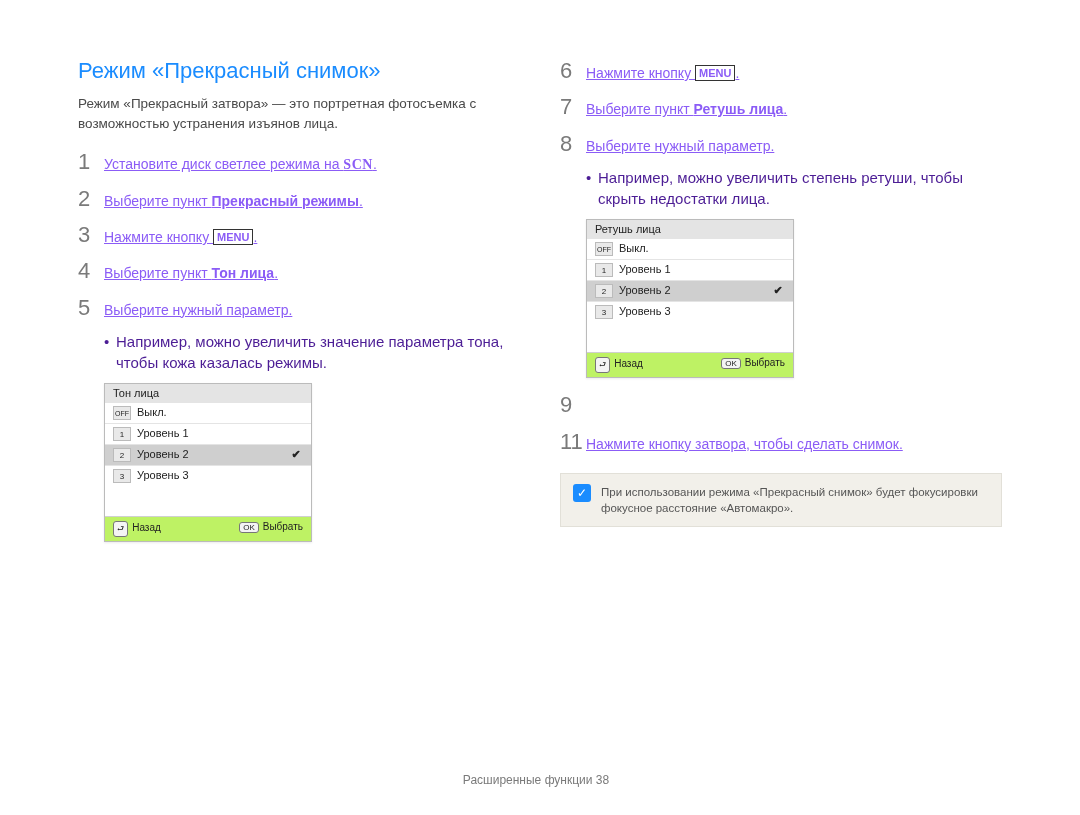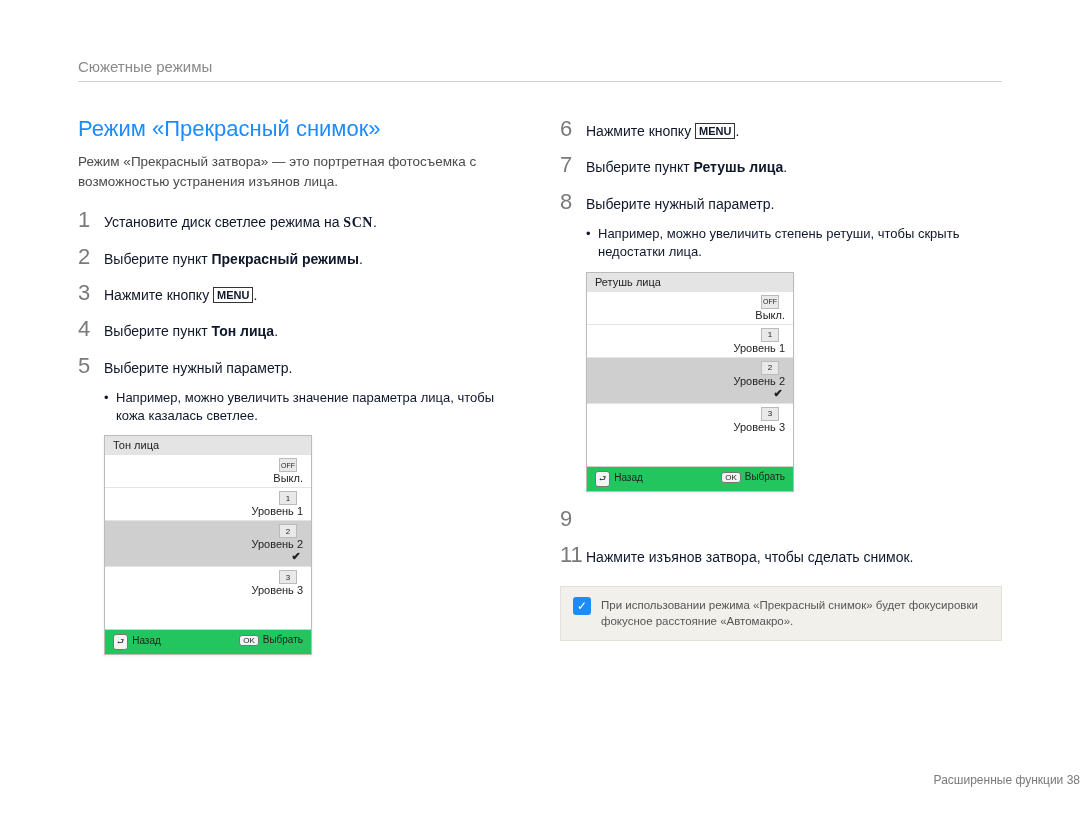--- a/index.html
+++ b/index.html
@@ -44,22 +44,23 @@
     font-size: 22px;
     color: #7a7a7a;
     width: 26px;
     flex-shrink: 0;
     font-weight: 300;
     line-height: 1.2;
   }
   .stepbody {
     font-size: 14px;
     line-height: 1.45;
-    color: #0f172a;
+    color: #8b5cf6;
     flex: 1;
+    text-decoration: underline;
   }
   .stepbody b { font-weight: bold; }
   .glyph-scn {
     font-family: "Times New Roman", serif;
     font-weight: bold;
     letter-spacing: 0.5px;
   }
   .glyph-menu-box {
     display: inline-block;
     border: 1.5px solid #333;
@@ -68,24 +69,24 @@
     line-height: 14px;
     vertical-align: 1px;
     font-weight: bold;
   }
   .substeps {
     list-style: none;
     margin: 6px 0 10px 26px;
   }
   .substeps li {
     position: relative;
-    font-size: 13px;
+    font-size: 15px;
     line-height: 1.4;
     padding-left: 12px;
-    color: #0f172a;
+    color: #4c1d95;
     margin-bottom: 10px;
   }
   .substeps li::before {
     content: "•";
     position: absolute;
     left: 0;
     top: 0;
   }
 
   
@@ -99,45 +100,44 @@
     box-shadow: 0 1px 2px rgba(0,0,0,0.08);
   }
   .lcd-title {
     background: #e4e4e4;
     padding: 3px 8px;
     font-size: 11px;
   }
   .lcd-list { list-style: none; }
   .lcd-list li {
     display: flex;
-    align-items: flex-end;
+    align-items: flex-start;
     padding: 3px 8px;
     border-top: 1px solid #e4e4e4;
-    flex-direction: column;
   }
   .lcd-list li.sel { background: #cfcfcf; }
   .lcd-list .ico {
     width: 18px; height: 14px;
     margin-right: 6px;
     display: inline-flex; align-items:center; justify-content:center;
     font-size: 8px;
     background: #e9e9e9;
     border: 1px solid #bbb;
   }
   .lcd-list .ico.off { font-size: 7px; }
   .lcd-list .lbl { flex: 1; }
   .lcd-list .chk {
     width: 14px; text-align:center;
     font-weight: bold;
   }
   .lcd-footer {
     display: flex;
     justify-content: space-between;
     padding: 4px 8px;
-    background: #22c55e;
+    background: #bef264;
     font-size: 10px;
     border-top: 1px solid #d0d0d0;
     margin-top: 30px;
   }
   .lcd-footer .kbd {
     display:inline-block;
     border:1px solid #777;
     border-radius:3px;
     padding:0 3px;
     font-size:8px;
@@ -166,32 +166,31 @@
   }
   .note-text {
     font-size:11.5px;
     line-height:1.4;
     color:#555;
   }
 
   .footer {
     position:absolute;
     bottom:28px;
-    left:0; right:0;
-    text-align:right;
+    left:0; right:8px;
+    text-align:center;
     font-size:12px;
     color:#7a7a7a;
   }
 </style>
 </head>
 <body>
 
 <div class="page">
 
-  <div class="section-tag">Сюжетные режимы</div>
 
   <div class="columns">
 
     <div class="col">
       <div class="heading">Режим «Прекрасный снимок»</div>
       <div class="intro">Режим «Прекрасный затвора» — это портретная фотосъемка с возможностью устранения изъянов лица.</div>
 
       <ul class="steps">
         <li>
           <span class="stepnum">1</span>
@@ -216,21 +215,21 @@
           <span class="stepbody">
             <span>Выберите пункт </span><b>Тон лица</b><span>.</span>
           </span>
         </li>
         <li>
           <span class="stepnum">5</span>
           <span class="stepbody">Выберите нужный параметр.</span>
         </li>
       </ul>
       <ul class="substeps">
-        <li>Например, можно увеличить значение параметра лица, чтобы кожа казалась светлее.</li>
+        <li>Например, можно увеличить значение параметра тона, чтобы кожа казалась режимы.</li>
       </ul>
 
       <div class="lcd">
         <div class="lcd-title">Тон лица</div>
         <ul class="lcd-list">
           <li>
             <span class="ico off">OFF</span>
             <span class="lbl">Выкл.</span>
             <span class="chk"></span>
           </li>
@@ -309,21 +308,21 @@
           <span><span class="kbd">OK</span><span>Выбрать</span></span>
         </div>
       </div>
 
       <ul class="steps">
         <li>
           <span class="stepnum">9</span>
         </li>
         <li>
           <span class="stepnum">11</span>
-          <span class="stepbody">Нажмите изъянов затвора, чтобы сделать снимок.</span>
+          <span class="stepbody">Нажмите кнопку затвора, чтобы сделать снимок.</span>
         </li>
       </ul>
 
       <div class="note-box">
         <div class="note-icon">✓</div>
         <div class="note-text">При использовании режима «Прекрасный снимок» будет фокусировки фокусное расстояние «Автомакро».</div>
       </div>
     </div>
 
   </div>

